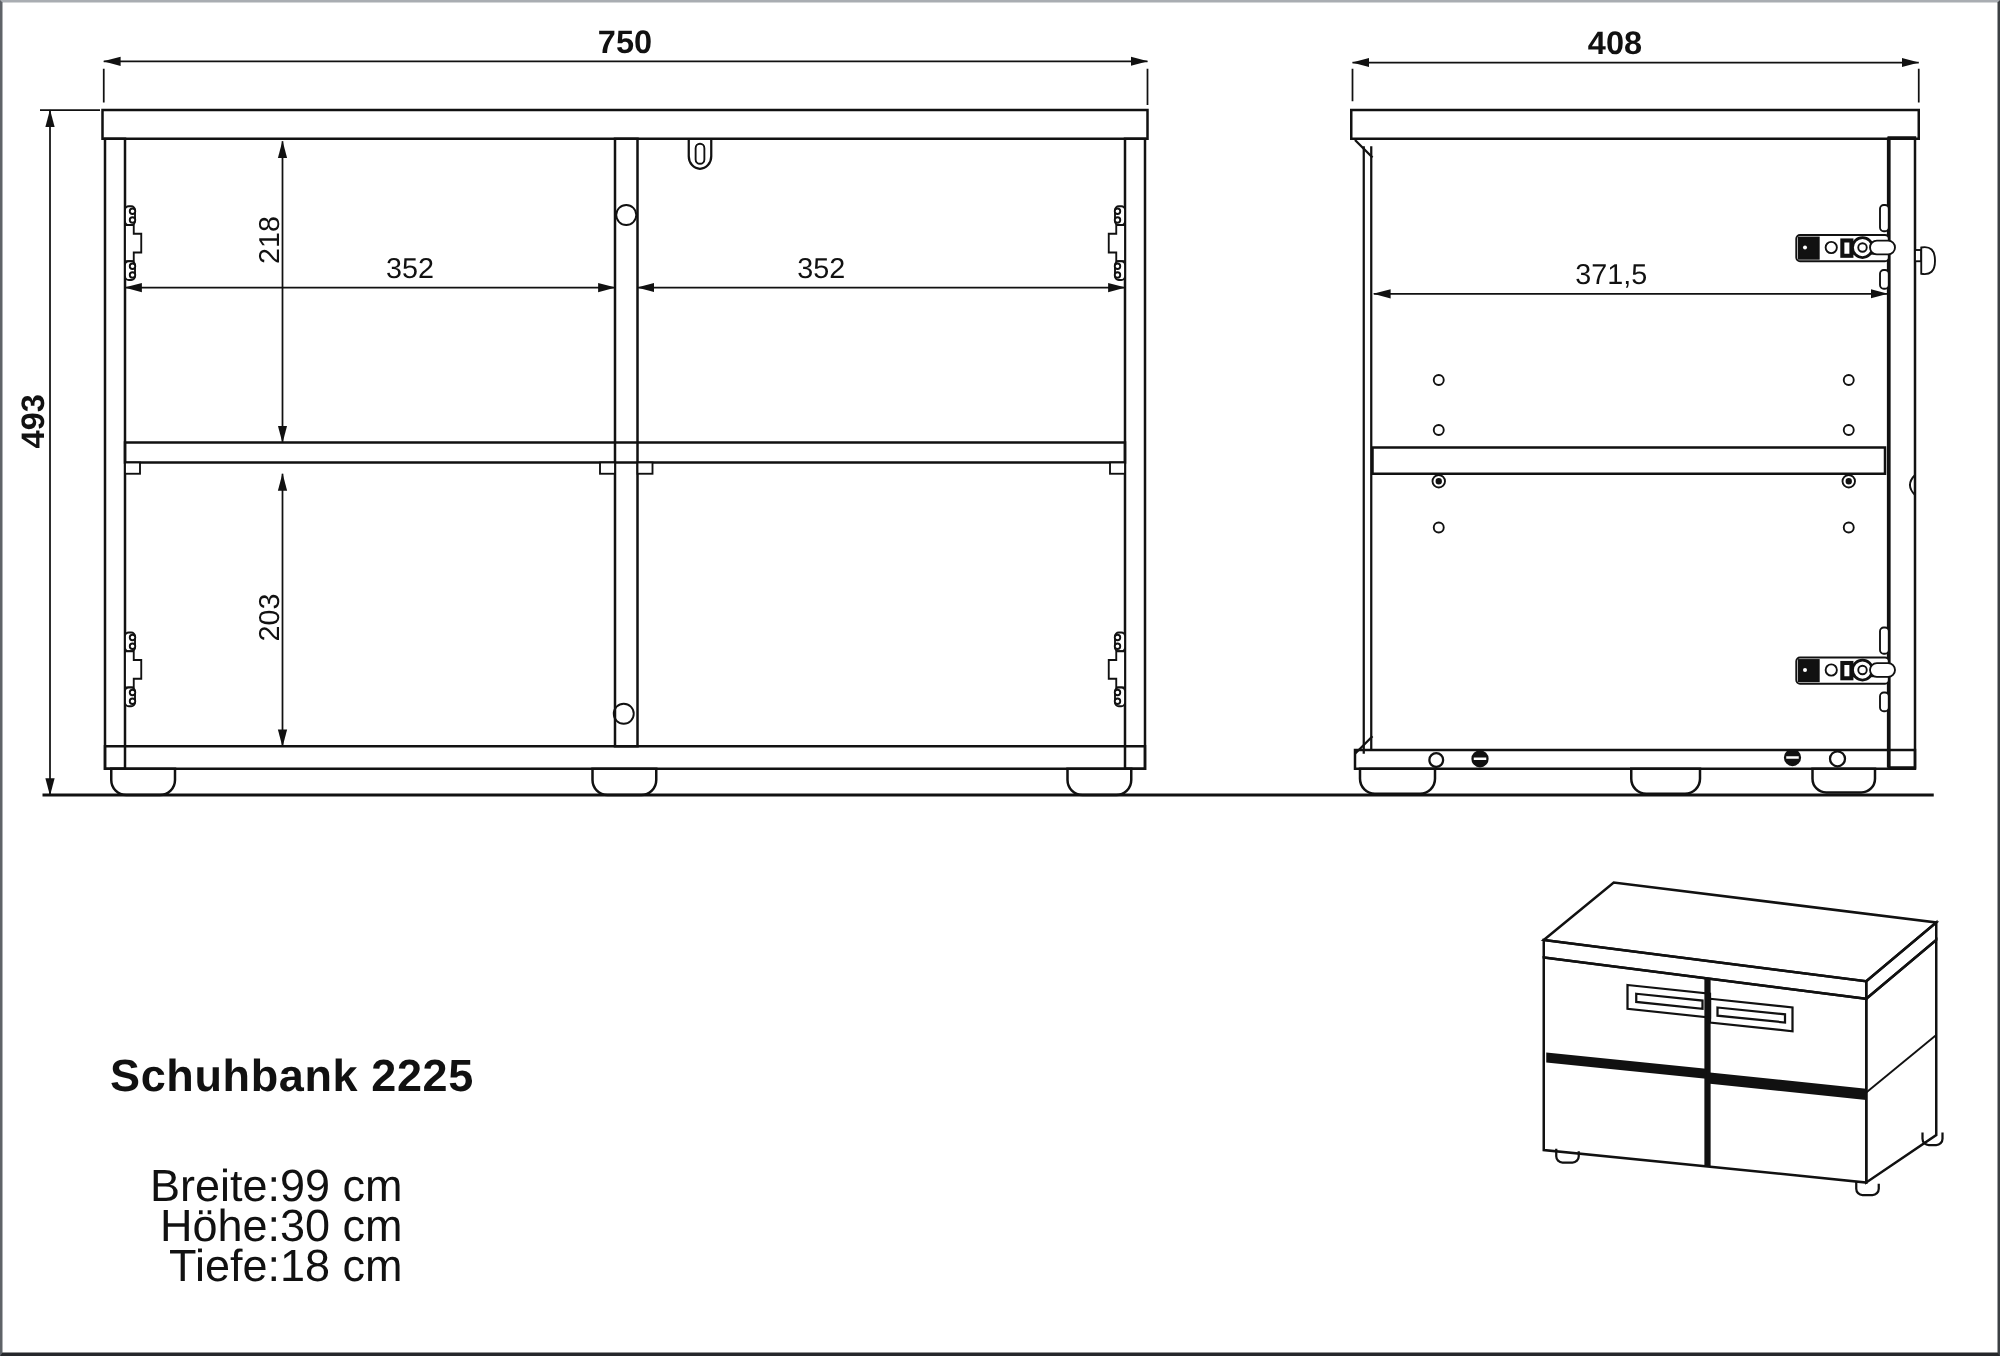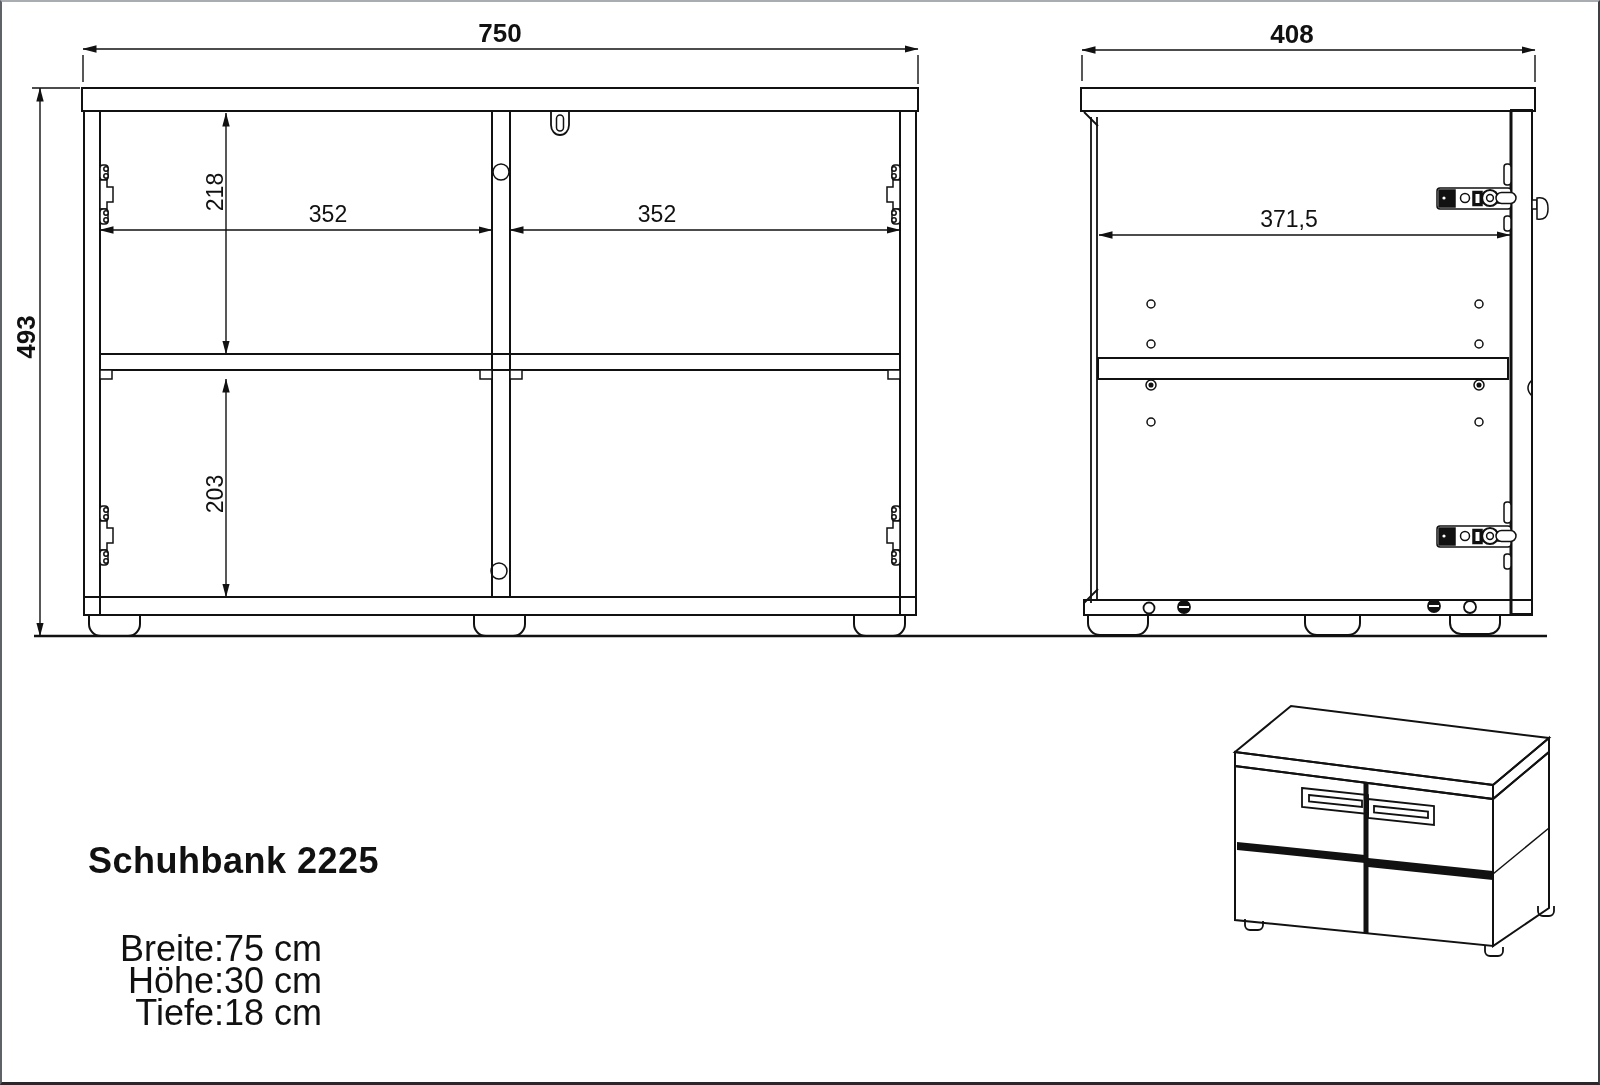--- a/index.html
+++ b/index.html
@@ -242,21 +242,21 @@
       <path d="M1536,904 v5 a5,5 0 0 0 5,5 h6 a5,5 0 0 0 5,-5 v-5"></path>
     </g>
   </g>
 </svg>
 
 <div class="title-block">Schuhbank 2225</div>
 
 <div class="spec-block">
   <div class="spec-row">
     <span class="spec-label">Breite:</span>
-    <span class="spec-value">75 cm</span>
+    <span class="spec-value">99 cm</span>
   </div>
   <div class="spec-row">
     <span class="spec-label">Höhe:</span>
     <span class="spec-value">30 cm</span>
   </div>
   <div class="spec-row">
     <span class="spec-label">Tiefe:</span>
     <span class="spec-value">18 cm</span>
   </div>
 </div>

